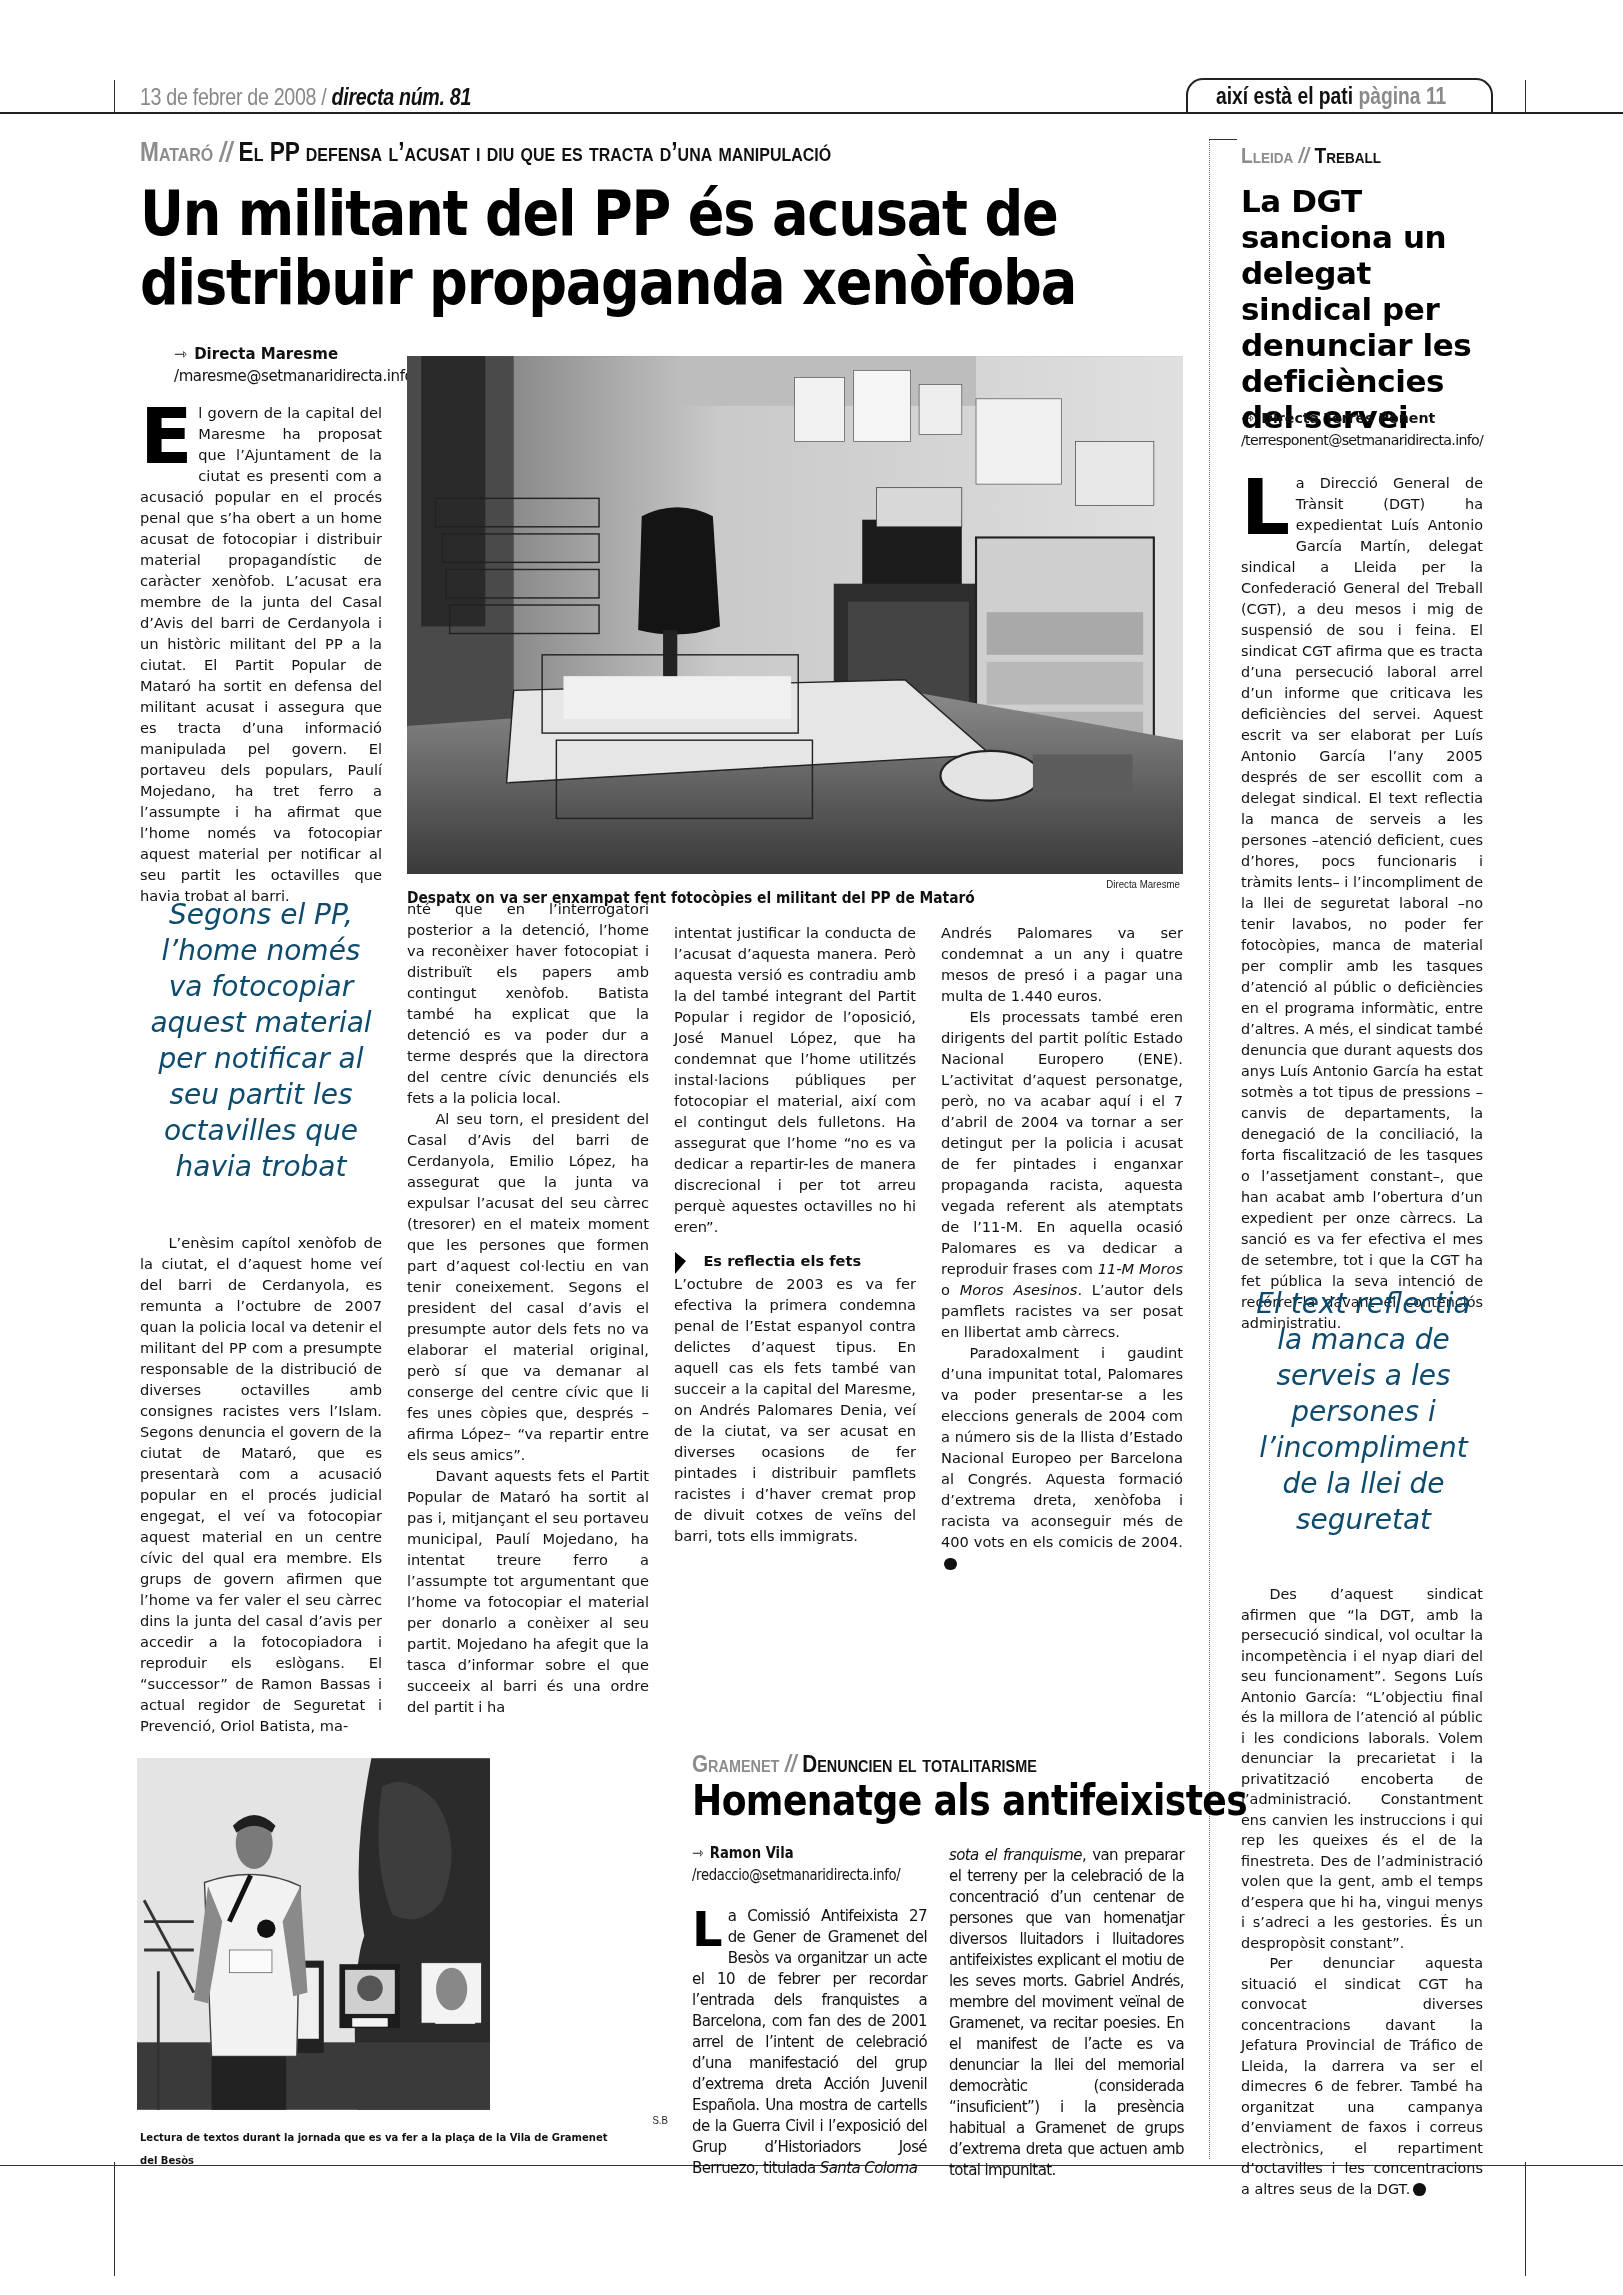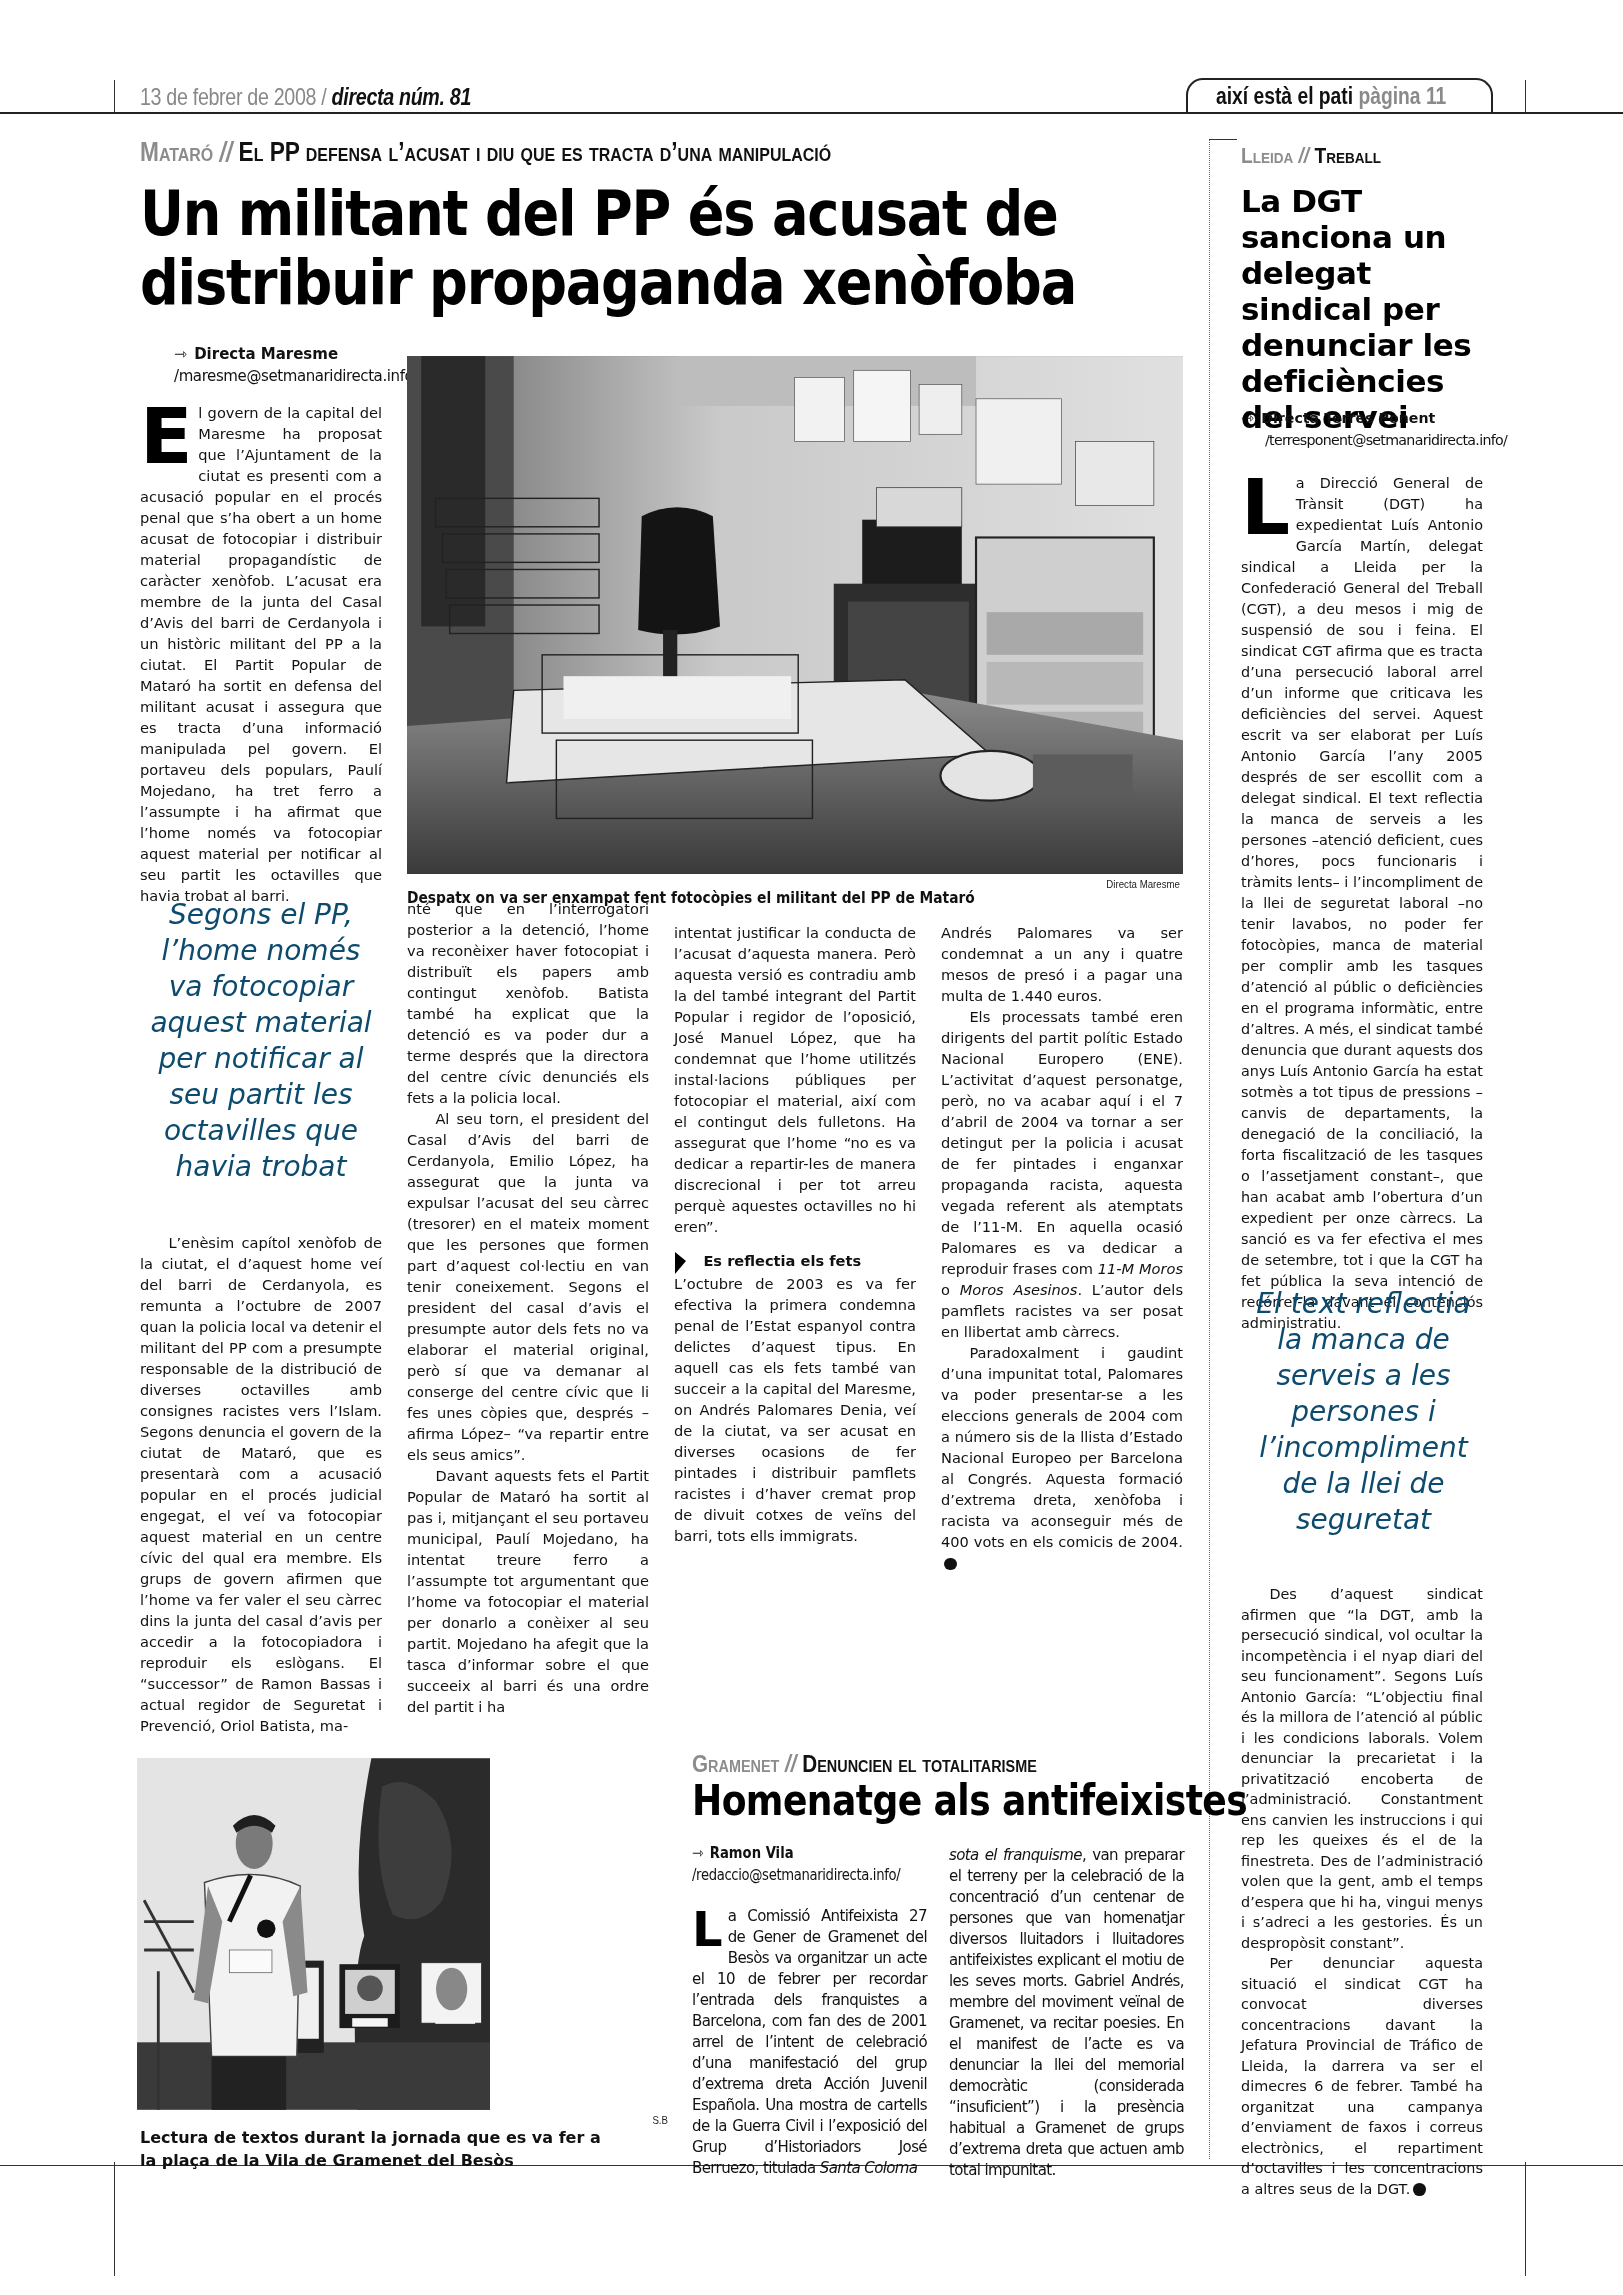--- a/index.html
+++ b/index.html
@@ -176,21 +176,21 @@
 <div class="kicker" style="left:1241px; top:144px; font-size:21.3px; transform:scaleX(0.9);">
   <span class="place">Lleida</span>
   <span class="slash">//</span>
   <span>Treball</span>
 </div>
 
 <div class="headline" style="left:1241px; top:183px; width:256px; font-size:31px; line-height:36px; letter-spacing:-0.4px;">La DGT sanciona un delegat sindical per denunciar les deficiències del servei</div>
 
 <div class="byline" style="left:1241px; top:407px; font-size:14.2px;">
   <div><span class="arrow-icon">⇾</span><span class="name">Directa Terres Ponent</span></div>
-  <div class="mail" style="letter-spacing:-0.7px;margin-left:24px;">/terresponent@setmanaridirecta.info/</div>
+  <div class="mail" style="letter-spacing:-0.7px;">/terresponent@setmanaridirecta.info/</div>
 </div>
 
 <div class="col" style="left:1241px; top:473px; width:242px; font-size:14.4px;">
   <p><span class="dropcap" style="font-size:77px;">L</span><span>a Direcció General de Trànsit (DGT) ha expedientat Luís Antonio García Martín, delegat sindical a Lleida per la Confederació General del Treball (CGT), a deu mesos i mig de suspensió de sou i feina. El sindicat CGT afirma que es tracta d’una persecució laboral arrel d’un informe que criticava les deficiències del servei. Aquest escrit va ser elaborat per Luís Antonio García l’any 2005 després de ser escollit com a delegat sindical. El text reflectia la manca de serveis a les persones –atenció deficient, cues d’hores, pocs funcionaris i tràmits lents– i l’incompliment de la llei de seguretat laboral –no tenir lavabos, no poder fer fotocòpies, manca de material per complir amb les tasques d’atenció al públic o deficiències en el programa informàtic, entre d’altres. A més, el sindicat també denuncia que durant aquests dos anys Luís Antonio García ha estat sotmès a tot tipus de pressions –canvis de departaments, la denegació de la conciliació, la forta fiscalització de les tasques o l’assetjament constant–, que han acabat amb l’obertura d’un expedient per onze càrrecs. La sanció es va fer efectiva el mes de setembre, tot i que la CGT ha fet pública la seva intenció de recórrer-la davant el contenciós administratiu.</span></p>
 </div>
 
 <div class="pull" style="left:1241px; top:1286px; width:245px; font-size:28px; line-height:36px;">El text reflectia la manca de serveis a les persones i l’incompliment de la llei de seguretat</div>
 
 <div class="col" style="left:1241px; top:1584px; width:242px; font-size:14.4px; line-height:20.5px;">
   <p class="ind">Des d’aquest sindicat afirmen que “la DGT, amb la persecució sindical, vol ocultar la incompetència i el nyap diari del seu funcionament”. Segons Luís Antonio García: “L’objectiu final és la millora de l’atenció al públic i les condicions laborals. Volem denunciar la precarietat i la privatització encoberta de l’administració. Constantment ens canvien les instruccions i qui rep les queixes és el de la finestreta. Des de l’administració volen que la gent, amb el temps d’espera que hi ha, vingui menys i s’adreci a les gestories. És un despropòsit constant”.</p>
@@ -228,21 +228,21 @@
     <path d="M95 175 Q165 150 230 180 L225 420 L105 420 Z" fill="#f2f2f2" stroke="#444" stroke-width="2"></path>
     <circle cx="182" cy="240" r="13" fill="#111"></circle>
     <path d="M100 180 L80 340 L100 345 L120 230 Z" fill="#8a8a8a"></path>
     <path d="M230 180 L240 330 L220 335 L205 230 Z" fill="#8a8a8a"></path>
     <rect x="130" y="270" width="60" height="32" fill="#fafafa" stroke="#555"></rect>
     <line x1="130" y1="230" x2="160" y2="165" stroke="#111" stroke-width="7"></line>
     <rect x="105" y="420" width="105" height="75" fill="#222"></rect>
   </svg>
 </div>
 <div class="credit" style="left:597px; width:71px; text-align:right; top:2114px;">S.B</div>
-<div class="caption" style="left:140px; top:2126px; width:469px; font-size:16px; line-height:23px;">Lectura de textos durant la jornada que es va fer a la plaça de la Vila de Gramenet del Besòs</div>
+<div class="caption" style="left:140px; top:2126px; width:469px; font-size:10px; line-height:23px;">Lectura de textos durant la jornada que es va fer a la plaça de la Vila de Gramenet del Besòs</div>
 
 <div class="kicker" style="left:692px; top:1751px; font-size:23px; transform:scaleX(0.9);">
   <span class="place">Gramenet</span>
   <span class="slash">//</span>
   <span>Denuncien el totalitarisme</span>
 </div>
 
 <div class="headline" style="left:692px; top:1779px; font-size:43px; transform:scaleX(0.84); letter-spacing:-0.7px;">Homenatge als antifeixistes</div>
 
 <div class="byline" style="left:692px; top:1842px; font-size:15px; transform:scaleX(0.88); transform-origin:left top;">

